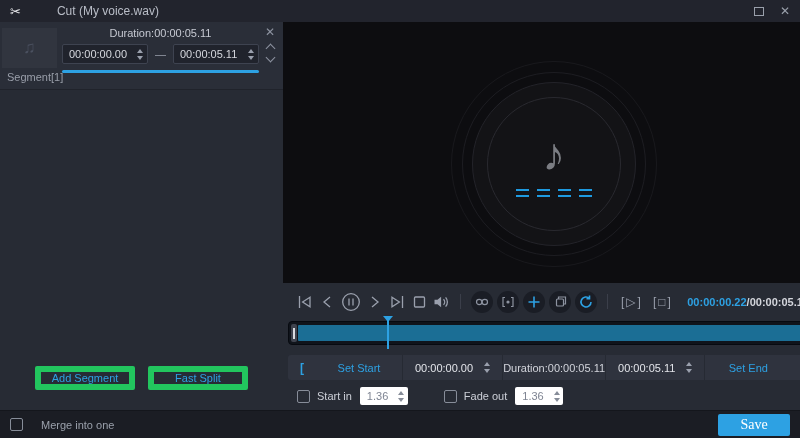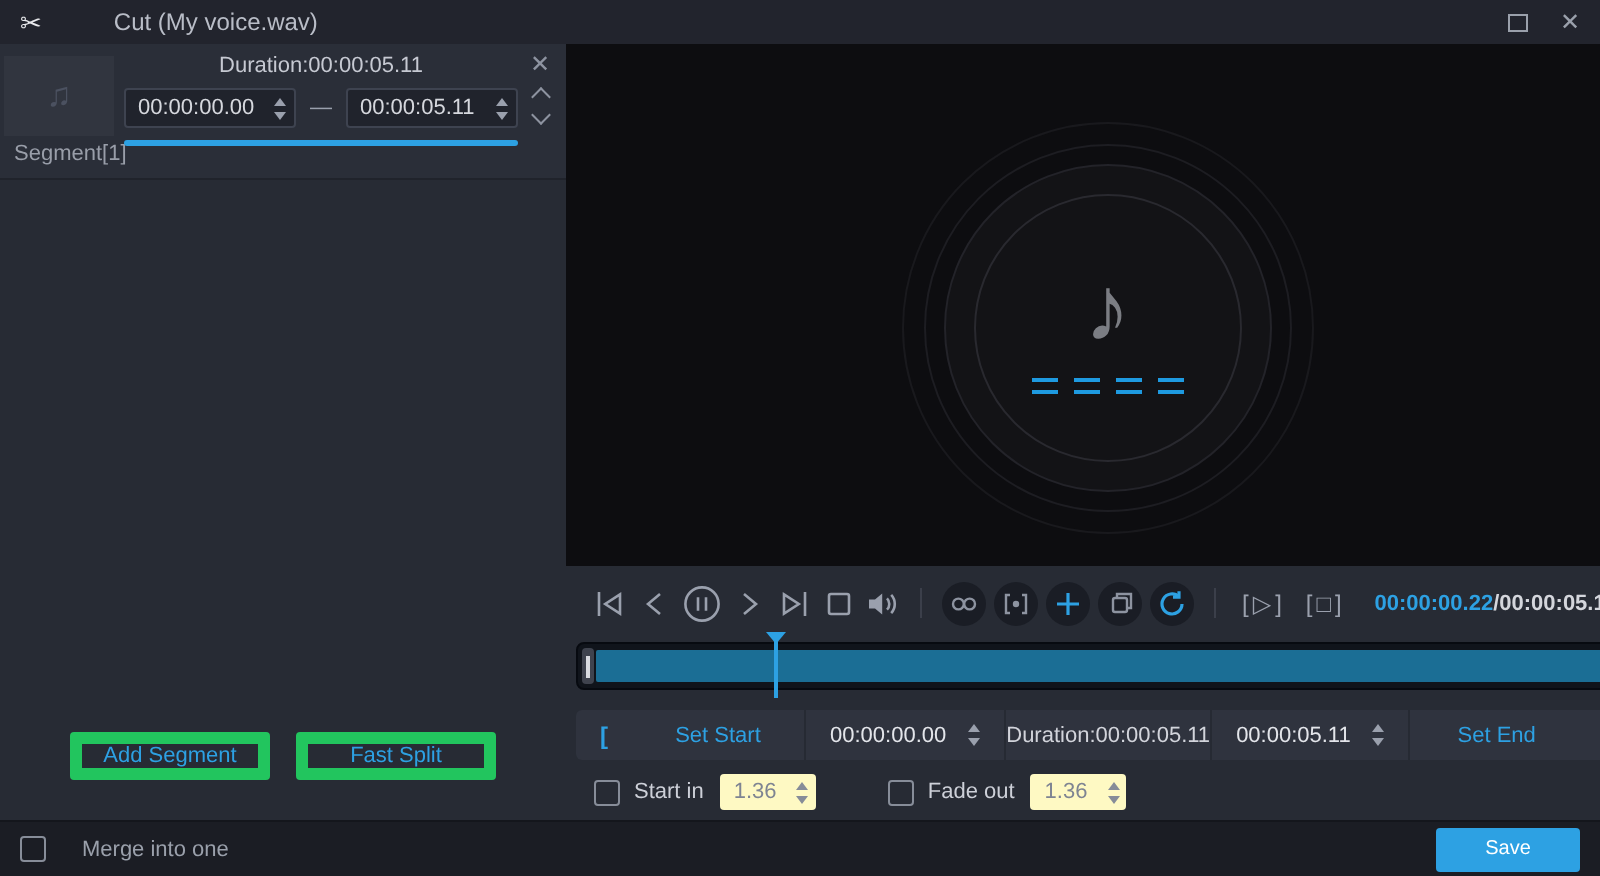--- a/index.html
+++ b/index.html
@@ -95,32 +95,32 @@
   .t-bra { color:#2da1e3; font-weight:700; font-size:12px; padding:0 12px; cursor:default; }
   .t-link { color:#2da1e3; width:86px; text-align:center; cursor:default; }
   .t-cell { display:flex; align-items:center; gap:2px; padding:0 8px; border-left:1px solid #262a33; border-right:1px solid #262a33; height:100%; }
   .t-cell .val { color:#e3e5ea; padding:0 4px; }
   .t-dur { flex:1; text-align:center; color:#d2d4db; }
 
   
   .fade-row { height:28px; display:flex; align-items:center; padding:0 14px; margin-top:2px; }
   .cbx { width:13px; height:13px; border:1px solid #878d99; border-radius:2px; background:transparent; flex:none; cursor:default; }
   .fade-label { margin:0 8px 0 7px; color:#cdd0d8; }
-  .fade-box { width:48px; height:18px; background:#fef9c3; border-radius:2px; display:flex; align-items:center; }
+  .fade-box { width:48px; height:18px; background:#ffffff; border-radius:2px; display:flex; align-items:center; }
   .fade-box .val { flex:1; padding-left:7px; color:#7e8492; }
   .fade-box .spin { width:13px; }
   .fade-box .tri-up { border-bottom-color:#868c98; }
   .fade-box .tri-dn { border-top-color:#868c98; }
   .fade-gap { width:36px; flex:none; }
 
   
   .footer { height:28px; background:#1b1d24; border-top:1px solid #14161c; display:flex; align-items:center; padding:0 10px; }
   .merge-label { margin-left:18px; color:#9aa0ab; }
   .solid-btn { height:22px; background:#2da1e3; border:none; border-radius:2px; color:#ffffff;
-               font-size:10px; font-family:Liberation Sans, sans-serif; display:flex; align-items:center; justify-content:center; cursor:default; }
+               font-size:14px; font-family:Liberation Serif, serif; display:flex; align-items:center; justify-content:center; cursor:default; }
   .btn-save { width:72px; margin-left:auto; }
   .btn-cancel { width:80px; margin-left:12px; margin-right:2px; }
 </style>
 </head>
 <body>
 
 <div class="app">
 
   <div class="titlebar">
     <span class="scissors">✂</span>

